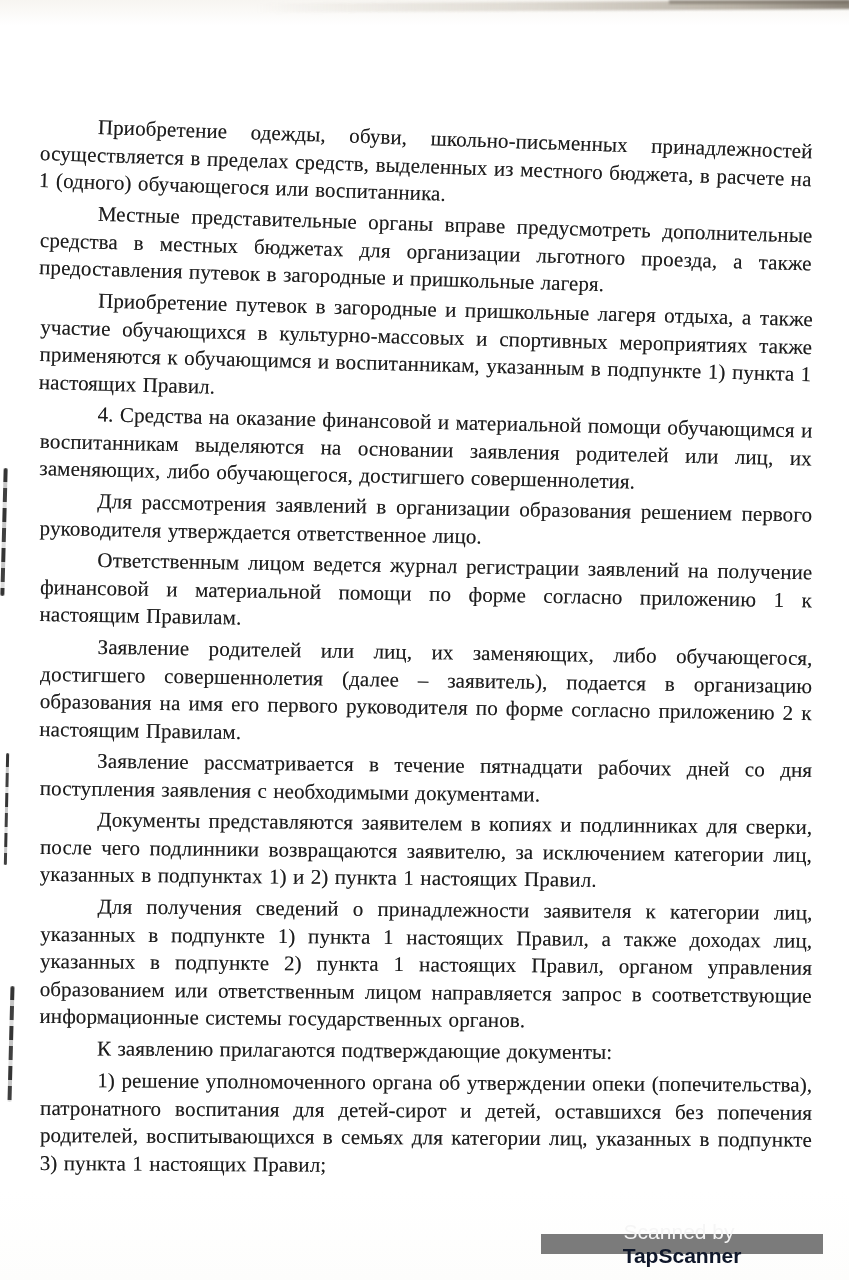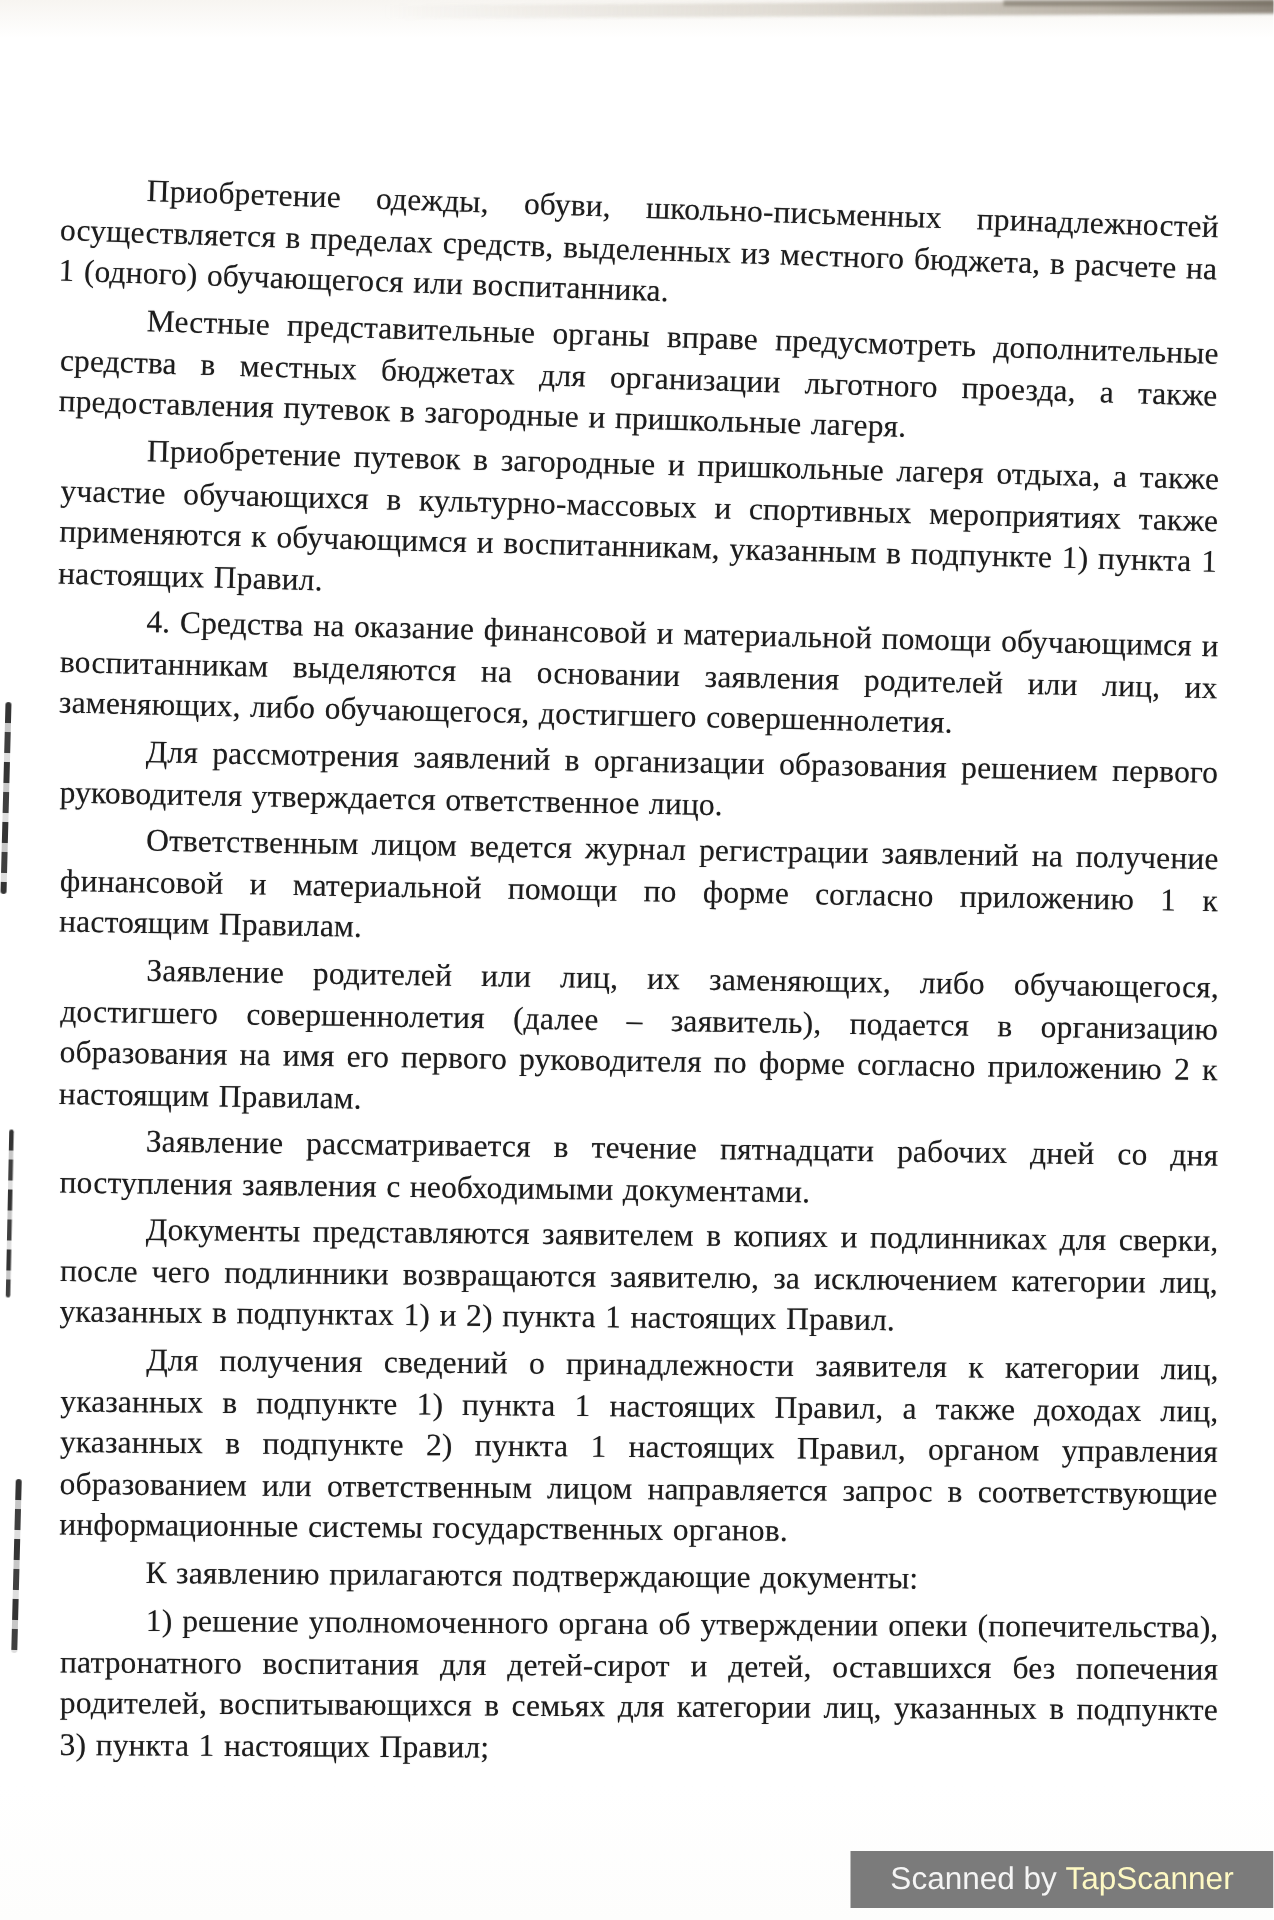--- a/index.html
+++ b/index.html
@@ -87,36 +87,37 @@
   .rot-5  { transform: rotate(1.00deg); }
   .rot-6  { transform: rotate(0.90deg); }
   .rot-7  { transform: rotate(0.75deg); }
   .rot-8  { transform: rotate(0.60deg); }
   .rot-9  { transform: rotate(0.50deg); }
   .rot-10 { transform: rotate(0.40deg); }
   .rot-11 { transform: rotate(0.35deg); }
 
   .watermark-bar {
     position: absolute;
-    left: 567px;
+    left: 541px;
     top: 1234px;
     width: 282px;
-    height: 38px;
+    height: 20px;
     background: #7b7b7b;
     display: flex;
     align-items: center;
     justify-content: center;
     font-family: "Liberation Sans", "DejaVu Sans", sans-serif;
     font-size: 21px;
     color: #f5f5f5;
     white-space: pre;
+    flex-direction: column;
   }
   .watermark-bar .brand {
-    font-weight: 400;
-    color: #fef9c3;
+    font-weight: 700;
+    color: #0f172a;
   }
 </style>
 </head>
 <body>
 
 <div class="page">
 
   <div class="top-edge-shadow"></div>
   <div class="top-edge-shadow2"></div>
 

